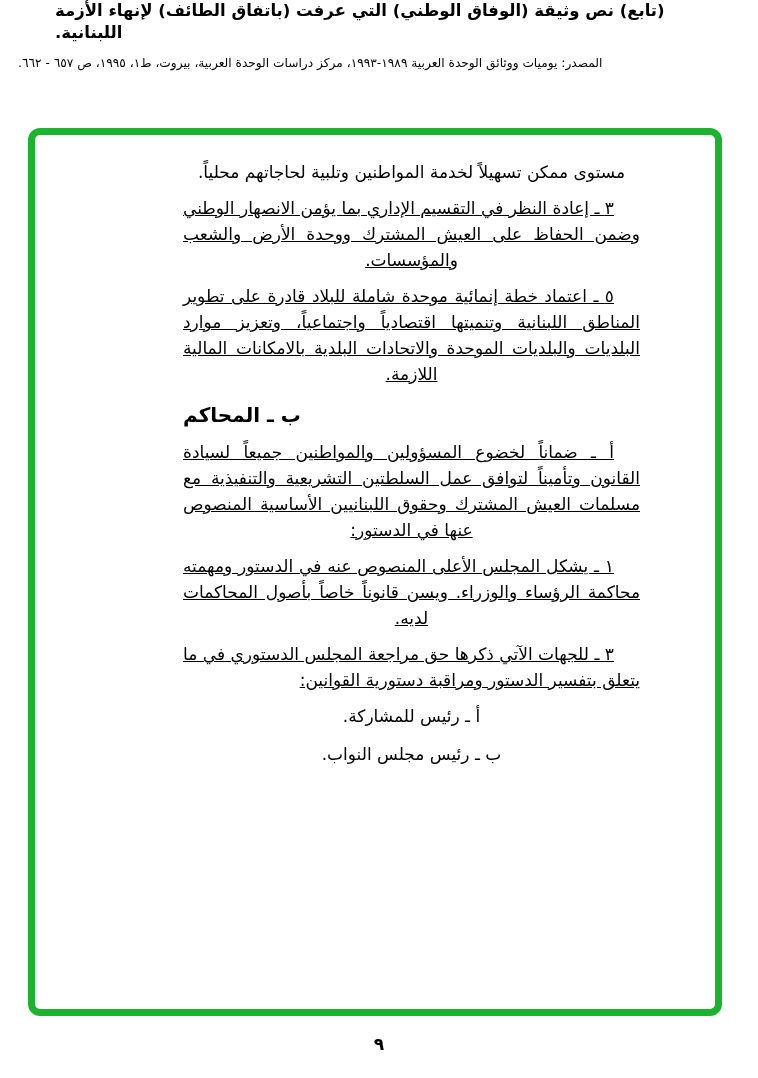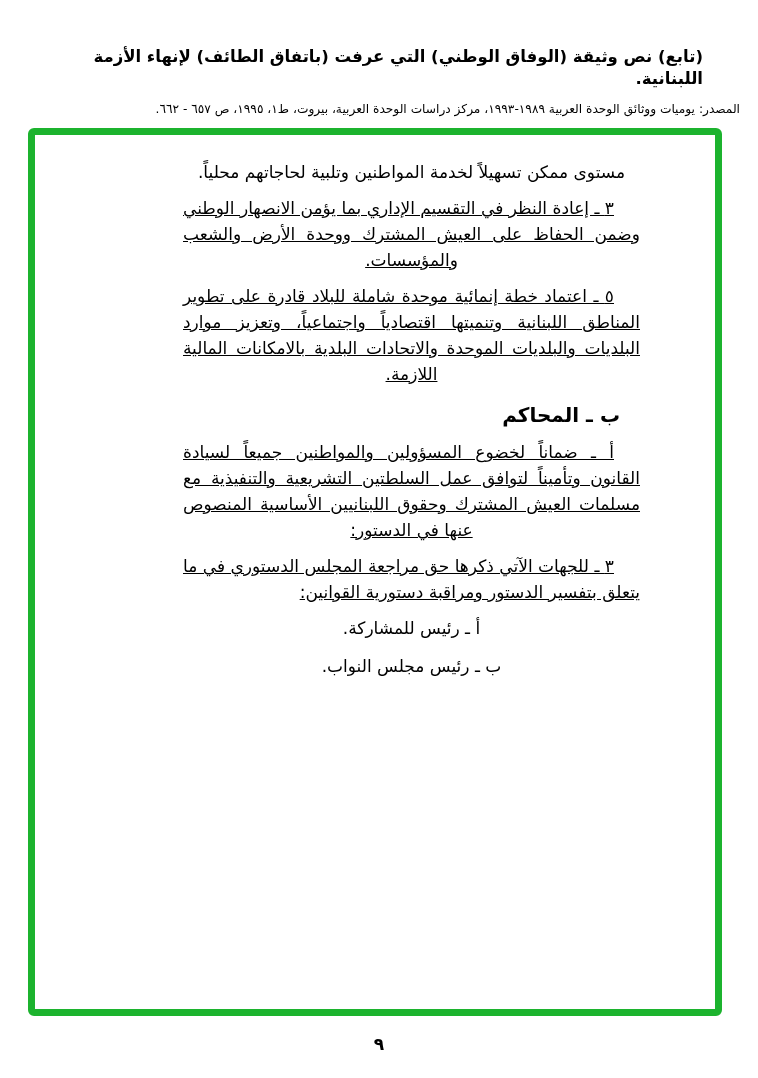--- a/index.html
+++ b/index.html
@@ -10,22 +10,21 @@
     height: 1078px;
     font-family: "DejaVu Sans", sans-serif;
     color: #000000;
     position: relative;
     overflow: hidden;
   }
 
   
   .page-header {
     direction: rtl;
-    text-align: right;
-    padding-top: 46px;
+    text-align: left;
   }
   .doc-title {
     font-size: 16.5px;
     font-weight: bold;
     line-height: 22px;
     margin: 0 55px;
   }
   .doc-source {
     font-size: 12.2px;
     font-weight: normal;
@@ -36,21 +35,21 @@
 
   
   .doc-frame {
     position: absolute;
     left: 28px;
     top: 128px;
     width: 694px;
     height: 888px;
     box-sizing: border-box;
     border: 7px solid #1cb32e;
-    border-radius: 6px;
+    border-radius: 12px;
     background: #ffffff;
   }
 
   
   .doc-content {
     direction: rtl;
     box-sizing: border-box;
     padding: 24px 75px 0 148px;
     font-size: 17px;
     line-height: 26px;
@@ -58,21 +57,21 @@
   p.para {
     margin: 0 0 10px 0;
     text-align: justify;
     text-align-last: center;
   }
   p.para.indent { text-indent: 26px; text-decoration: underline; }
   p.para.last-right { text-align-last: right; }
   h2.section-heading {
     font-size: 20px;
     font-weight: bold;
-    text-align: right;
+    text-align: left;
     margin: 14px 20px 10px 0;
     line-height: 28px;
   }
   p.subitem {
     text-align: center;
     margin: 0 0 12px 0;
   }
 
   
   .page-footer {
@@ -100,20 +99,21 @@
 
     <p class="para indent">٣ ـ إعادة النظر في التقسيم الإداري بما يؤمن الانصهار الوطني وضمن الحفاظ على العيش المشترك ووحدة الأرض والشعب والمؤسسات.</p>
 
 
     <p class="para indent">٥ ـ اعتماد خطة إنمائية موحدة شاملة للبلاد قادرة على تطوير المناطق اللبنانية وتنميتها اقتصادياً واجتماعياً، وتعزيز موارد البلديات والبلديات الموحدة والاتحادات البلدية بالامكانات المالية اللازمة.</p>
 
     <h2 class="section-heading">ب ـ المحاكم</h2>
 
     <p class="para indent">أ ـ ضماناً لخضوع المسؤولين والمواطنين جميعاً لسيادة القانون وتأميناً لتوافق عمل السلطتين التشريعية والتنفيذية مع مسلمات العيش المشترك وحقوق اللبنانيين الأساسية المنصوص عنها في الدستور:</p>
 
+    <p class="para indent">١ ـ يشكل المجلس الأعلى المنصوص عنه في الدستور ومهمته محاكمة الرؤساء والوزراء. ويسن قانوناً خاصاً بأصول المحاكمات لديه.</p>
 
 
     <p class="para indent last-right">٣ ـ للجهات الآتي ذكرها حق مراجعة المجلس الدستوري في ما يتعلق بتفسير الدستور ومراقبة دستورية القوانين:</p>
 
     <p class="subitem">أ ـ رئيس للمشاركة.</p>
 
     <p class="subitem">ب ـ رئيس مجلس النواب.</p>
 
   </div>
 </div>

